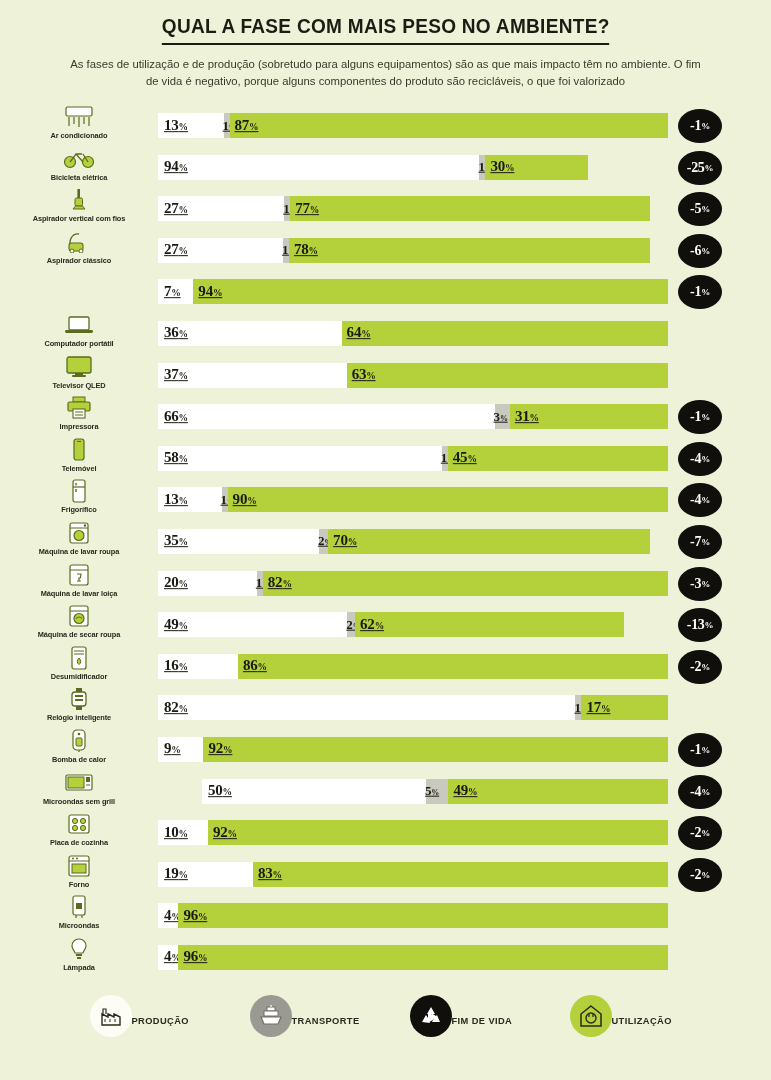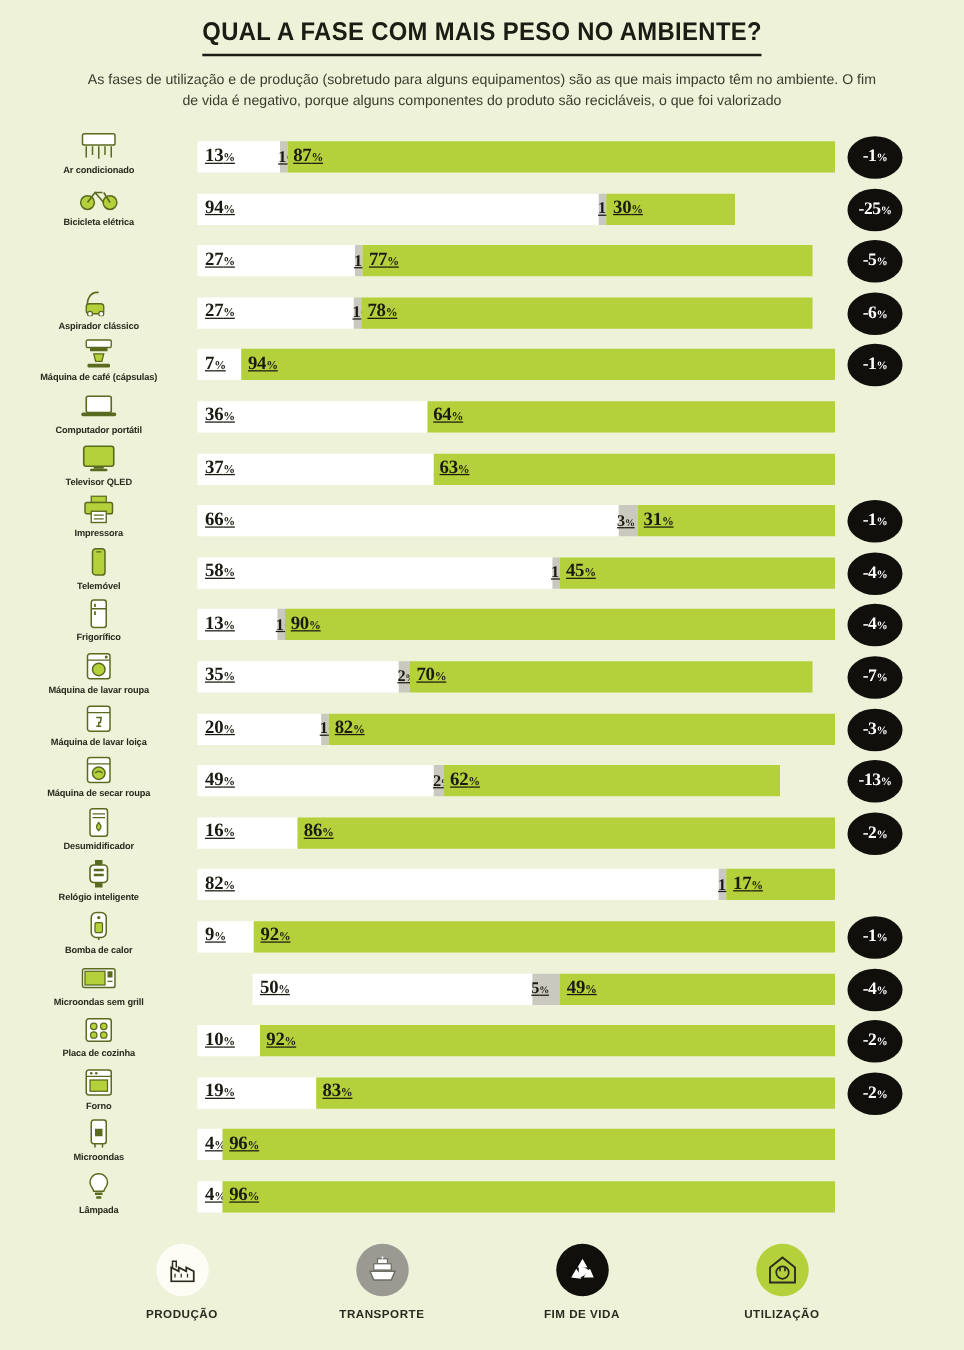--- a/index.html
+++ b/index.html
@@ -112,21 +112,21 @@
   .legend {
     position: absolute;
     left: 0; right: 0;
     top: 995px;
     display: flex;
     justify-content: center;
     gap: 48px;
   }
   .legend-item {
     width: 112px;
-    display: flex; flex-direction: column; align-items: center;
+    display: flex; align-items: center;
   }
   .legend-badge {
     width: 42px; height: 42px; border-radius: 50%;
     display: flex; align-items: center; justify-content: center;
   }
   .lb-prod { background: #fdfdf6; }
   .lb-trans { background: #9a9a93; }
   .lb-util { background: #b4d03a; }
   .lb-eol { background: #100f0c; }
   .legend-label {
@@ -204,20 +204,30 @@
               <span class="seg-val">30<span class="pct">%</span></span>
             </div>
           </div>
         </div>
         <div class="eol">
           <span>-25</span>
           <span class="pct">%</span>
         </div>
       </div>
       <div class="row">
+        <div class="row-icon">
+          <div class="glyph">
+            <svg width="20" height="24" viewBox="0 0 20 24">
+              <rect x="8.4" y="1" width="2.6" height="10" fill="#5a6b20"></rect>
+              <rect x="6" y="10" width="7.5" height="8" rx="1.5" fill="#b4d03a" stroke="#5a6b20" stroke-width="1"></rect>
+              <path d="M4 21 L16 21 L13.5 18 L6.5 18 Z" fill="#b4d03a" stroke="#5a6b20" stroke-width="1"></path>
+            </svg>
+          </div>
+          <div class="row-label">Aspirador vertical com fios</div>
+        </div>
         <div class="bar-wrap" style="width: 492px;">
           <div class="bar">
             <div class="seg seg-prod" style="width: 126.514px;">
               <span class="seg-val">27<span class="pct">%</span></span>
             </div>
             <div class="seg seg-trans" style="width: 6px;">
               <span class="seg-val">1<span class="pct">%</span></span>
             </div>
             <div class="seg seg-util" style="width: 360.8px;">
               <span class="seg-val">77<span class="pct">%</span></span>
@@ -253,31 +263,20 @@
               <span class="seg-val">78<span class="pct">%</span></span>
             </div>
           </div>
         </div>
         <div class="eol">
           <span>-6</span>
           <span class="pct">%</span>
         </div>
       </div>
       <div class="row">
-        <div class="row-icon">
-          <div class="glyph">
-            <svg width="26" height="24" viewBox="0 0 26 24">
-              <rect x="3" y="1" width="20" height="6" rx="1" fill="#fff" stroke="#5a6b20" stroke-width="1.1"></rect>
-              <rect x="6" y="7" width="14" height="3" fill="#5a6b20"></rect>
-              <path d="M9 12 L17 12 L15.5 18 L10.5 18 Z" fill="#b4d03a" stroke="#5a6b20" stroke-width="1"></path>
-              <rect x="4" y="20" width="18" height="3" rx="1" fill="#5a6b20"></rect>
-            </svg>
-          </div>
-          <div class="row-label">Máquina de café (cápsulas)</div>
-        </div>
         <div class="bar-wrap" style="width: 510px;">
           <div class="bar">
             <div class="seg seg-prod" style="width: 35.3465px;">
               <span class="seg-val">7<span class="pct">%</span></span>
             </div>
             <div class="seg seg-util" style="width: 474.653px;">
               <span class="seg-val">94<span class="pct">%</span></span>
             </div>
           </div>
         </div>

